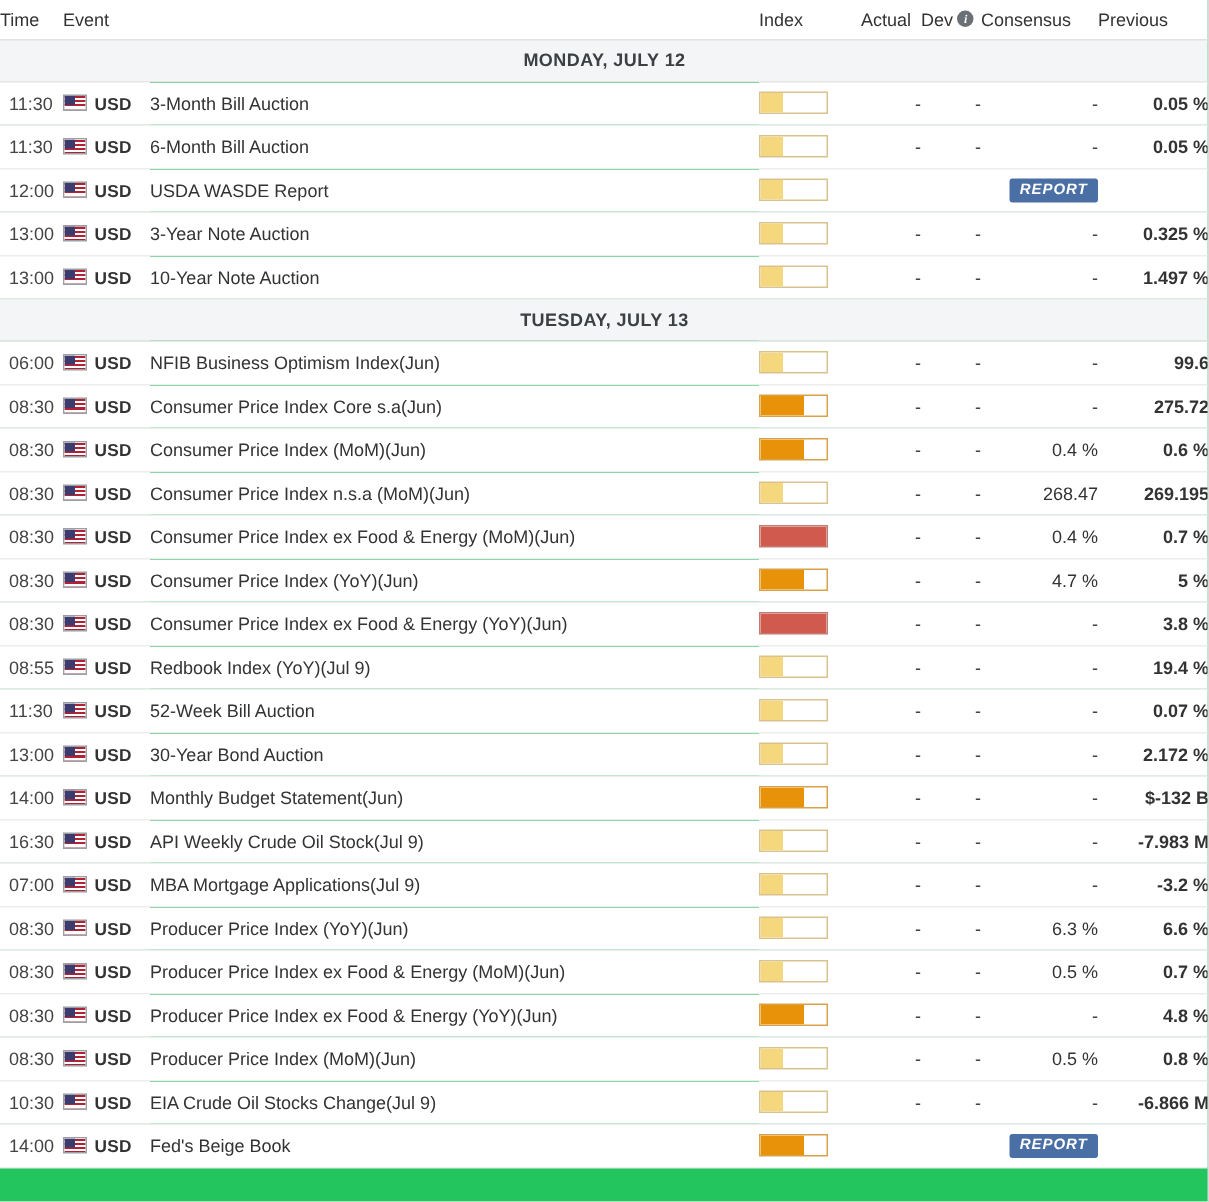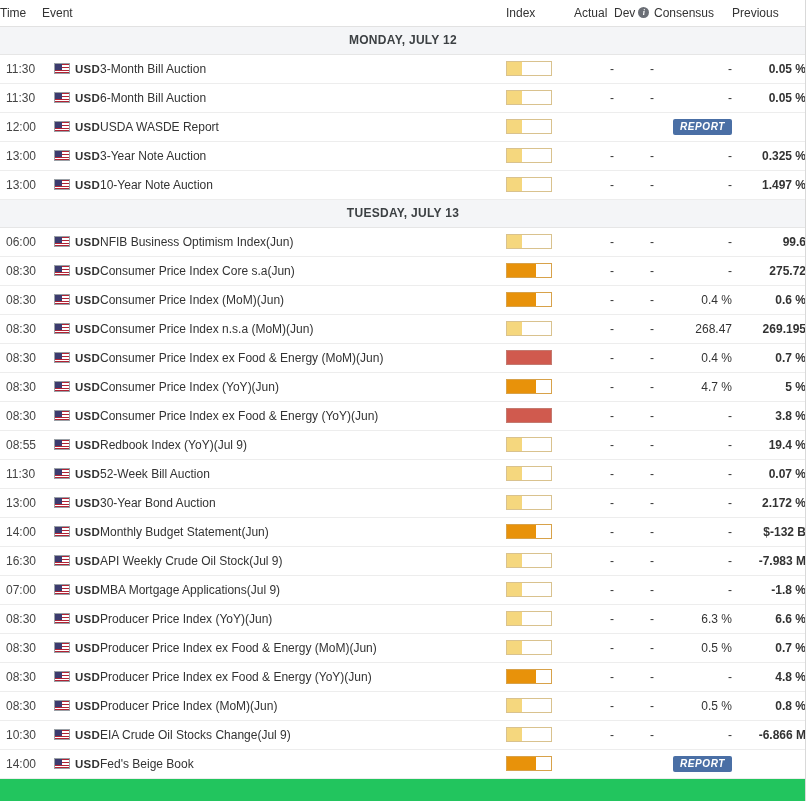--- a/index.html
+++ b/index.html
@@ -87,21 +87,20 @@
   }
   tr.ev-row td.time {
     padding-left: 6px;
     color: #444444;
     font-size: 12px;
     white-space: nowrap;
   }
   td.flagcell {
     white-space: nowrap;
     padding-left: 2px;
-    text-align: right;
   }
   .flag {
     display: inline-block;
     width: 16px; height: 11px;
     vertical-align: -1px;
     position: relative;
     border: 1px solid #9aa0a6;
     background: #ffffff;
     overflow: hidden;
   }
@@ -384,21 +383,21 @@
           <td class="prev">-7.983 M</td>
         </tr>
         <tr class="ev-row">
           <td class="time">07:00</td>
           <td class="flagcell"><span class="flag"><span class="stripes"></span><span class="canton"></span></span><span class="ccy">USD</span></td>
           <td class="event">MBA Mortgage Applications(Jul 9)</td>
           <td class="impact"><span class="bar" style="border-color: rgb(217, 194, 142);"><span class="fill" style="width: 33%; background: rgb(245, 215, 126);"></span></span></td>
           <td class="num dash">-</td>
           <td class="num dash">-</td>
           <td class="num">-</td>
-          <td class="prev">-1.8 %</td>
+          <td class="prev">-3.2 %</td>
         </tr>
         <tr class="ev-row">
           <td class="time">08:30</td>
           <td class="flagcell"><span class="flag"><span class="stripes"></span><span class="canton"></span></span><span class="ccy">USD</span></td>
           <td class="event">Producer Price Index (YoY)(Jun)</td>
           <td class="impact"><span class="bar" style="border-color: rgb(217, 194, 142);"><span class="fill" style="width: 33%; background: rgb(245, 215, 126);"></span></span></td>
           <td class="num dash">-</td>
           <td class="num dash">-</td>
           <td class="num">6.3 %</td>
           <td class="prev">6.6 %</td>

